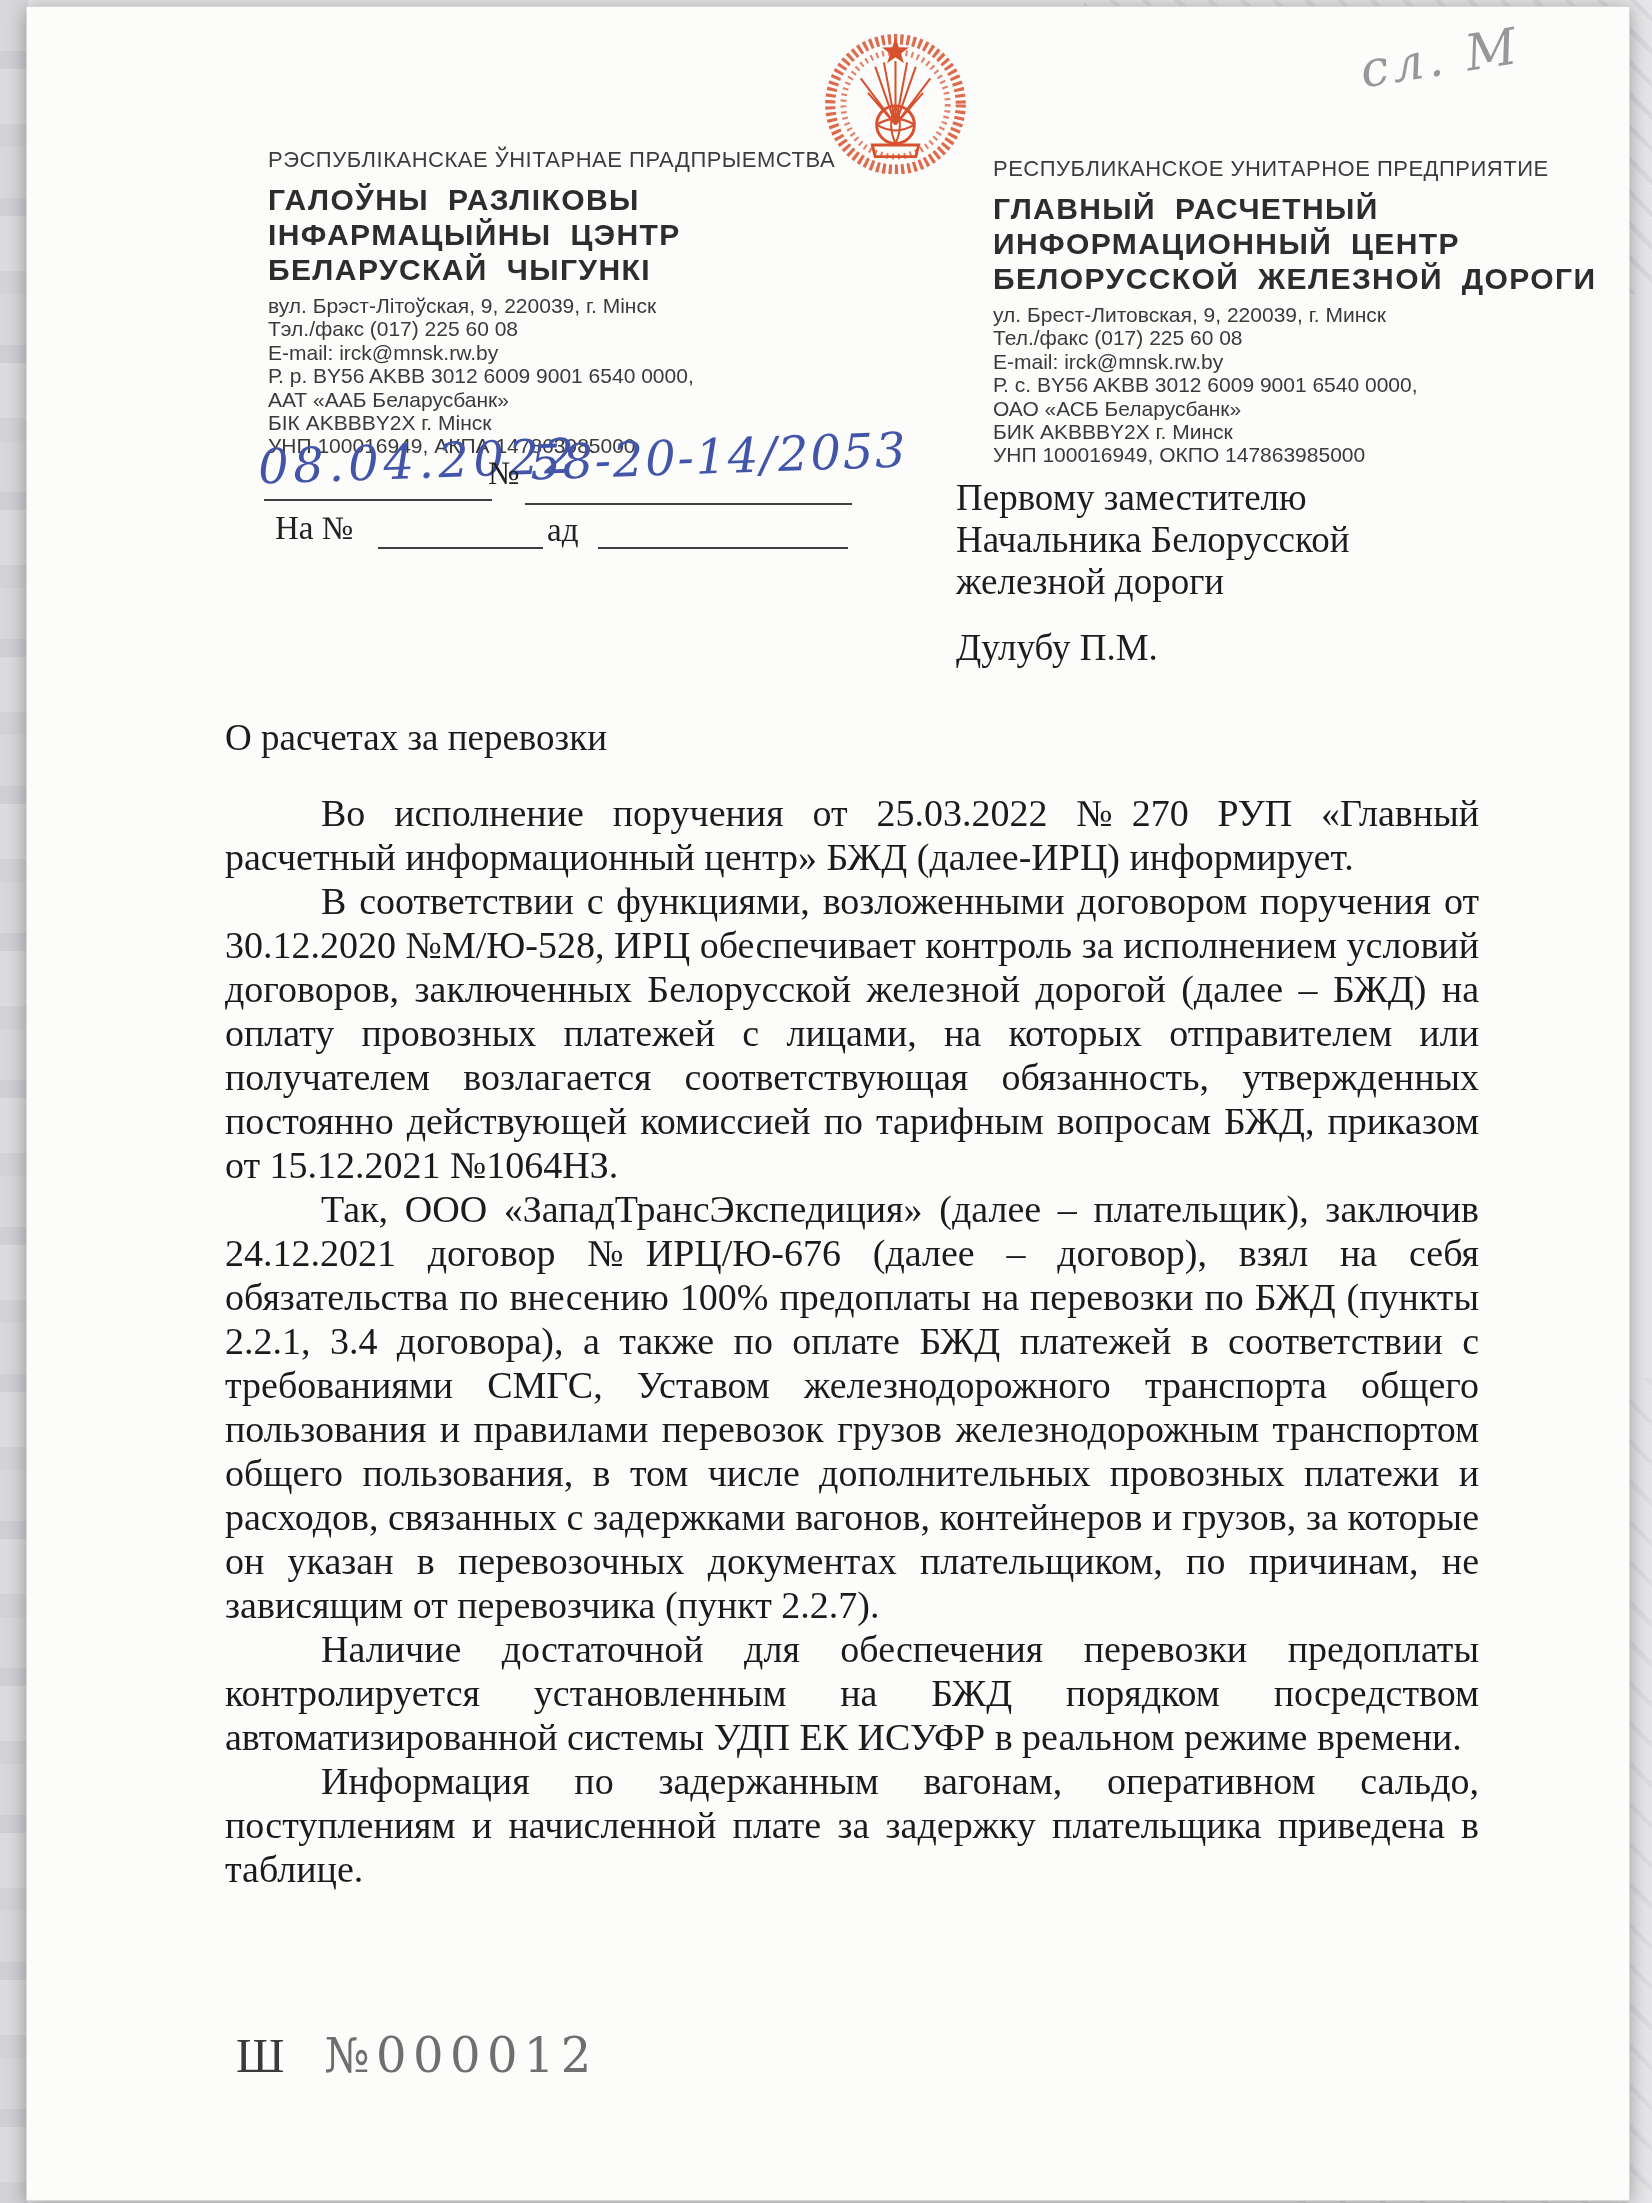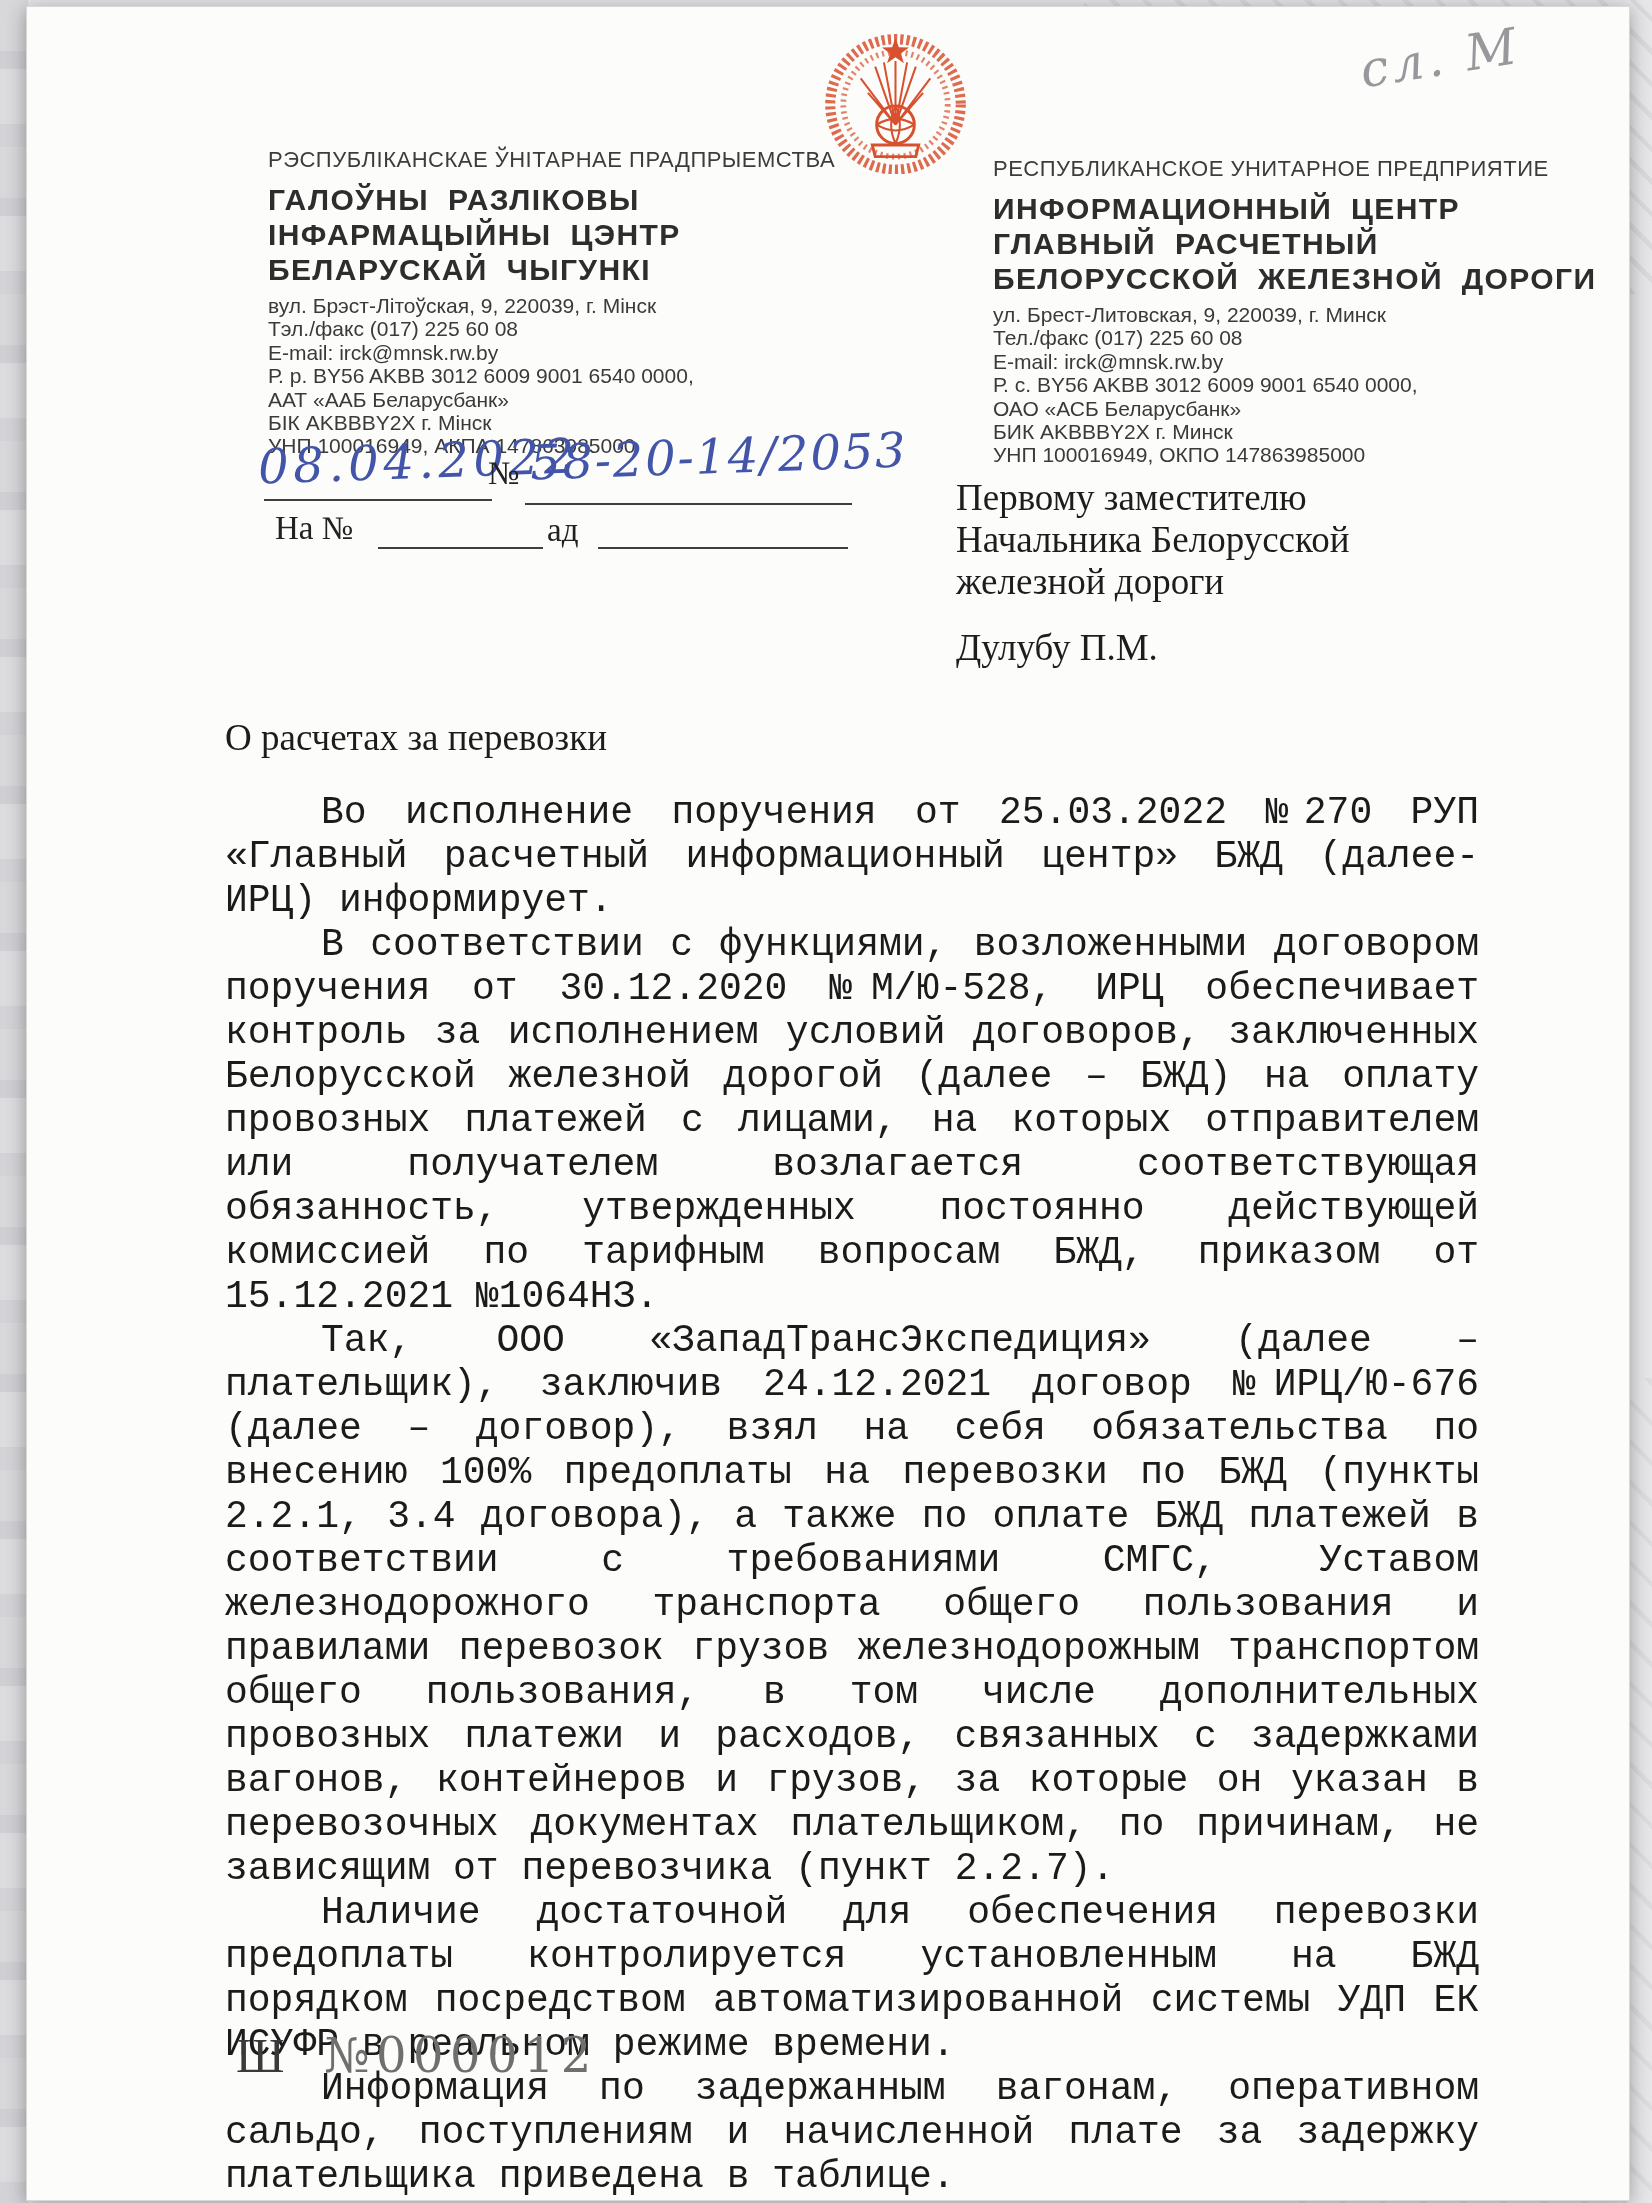--- a/index.html
+++ b/index.html
@@ -63,21 +63,21 @@
   .ref-label{font-size:33px;color:#222;white-space:nowrap;}
   
   .addressee{left:929px;top:470px;width:514px;font-size:37px;line-height:42px;color:#1d1d1d;}
   .addressee-name{margin-top:24px;}
   
   .subject{left:198px;top:709px;font-size:37px;color:#1c1c1c;white-space:nowrap;}
   .body-text{
     left:198px;top:784px;width:1254px;
     font-size:38px;line-height:44px;color:#1b1b1b;
   }
-  .body-text p{margin:0;text-indent:96px;text-align:justify;font-family:Liberation Mono, monospace;}
+  .body-text p{margin:0;text-indent:96px;text-align:justify;}
   
   .stamp{left:209px;top:2020px;font-size:48px;white-space:nowrap;}
   .stamp .sh{color:#3a3a3a;letter-spacing:1.8px;}
   .stamp .num{color:#6f6f6f;font-family:"DejaVu Serif", serif;letter-spacing:6.4px;margin-left:26px;}
 </style>
 </head>
 <body>
 
 <div class="bg-strip-left"></div>
 <div class="bg-corner-tr"></div>
@@ -116,22 +116,22 @@
       <div>E-mail: irck@mnsk.rw.by</div>
       <div>Р. р. BY56 AKBB 3012 6009 9001 6540 0000,</div>
       <div>ААТ «ААБ Беларусбанк»</div>
       <div>БІК AKBBBY2X г. Мінск</div>
       <div>УНП 100016949, АКПА 147863985000</div>
     </div>
   </div>
 
   <div class="abs lh lh-right">
     <div class="lh-type">РЕСПУБЛИКАНСКОЕ УНИТАРНОЕ ПРЕДПРИЯТИЕ</div>
+    <div class="lh-org">ГЛАВНЫЙ РАСЧЕТНЫЙ</div>
     <div class="lh-org">ИНФОРМАЦИОННЫЙ ЦЕНТР</div>
-    <div class="lh-org">ГЛАВНЫЙ РАСЧЕТНЫЙ</div>
     <div class="lh-org">БЕЛОРУССКОЙ ЖЕЛЕЗНОЙ ДОРОГИ</div>
     <div class="lh-details">
       <div>ул. Брест-Литовская, 9, 220039, г. Минск</div>
       <div>Тел./факс (017) 225 60 08</div>
       <div>E-mail: irck@mnsk.rw.by</div>
       <div>Р. с. BY56 AKBB 3012 6009 9001 6540 0000,</div>
       <div>ОАО «АСБ Беларусбанк»</div>
       <div>БИК AKBBBY2X г. Минск</div>
       <div>УНП 100016949, ОКПО 147863985000</div>
     </div>

